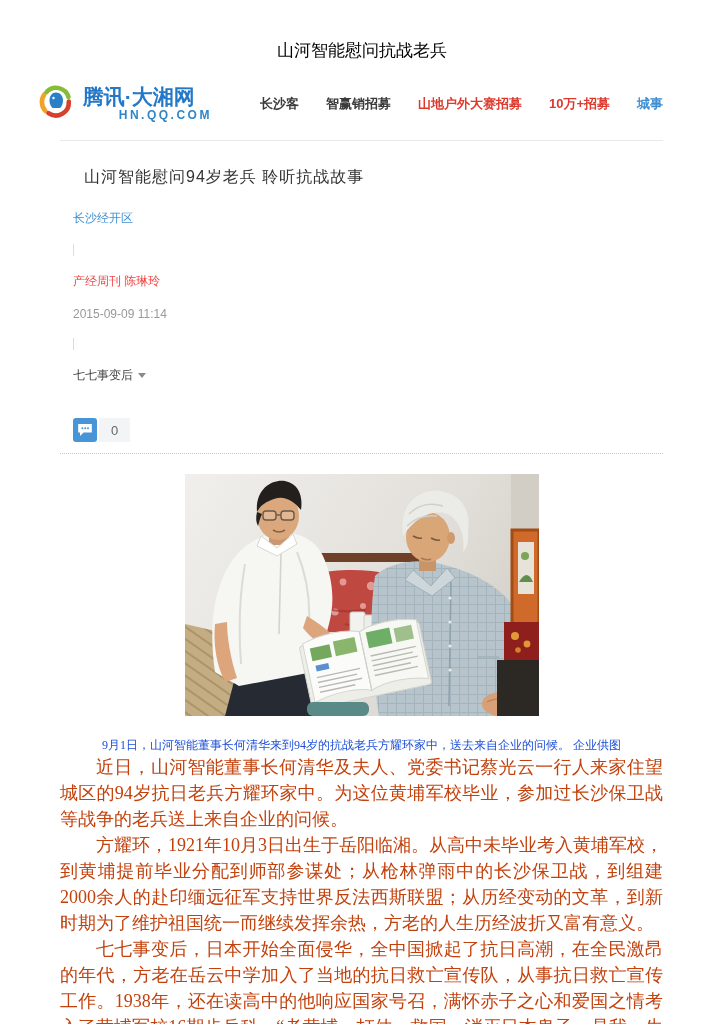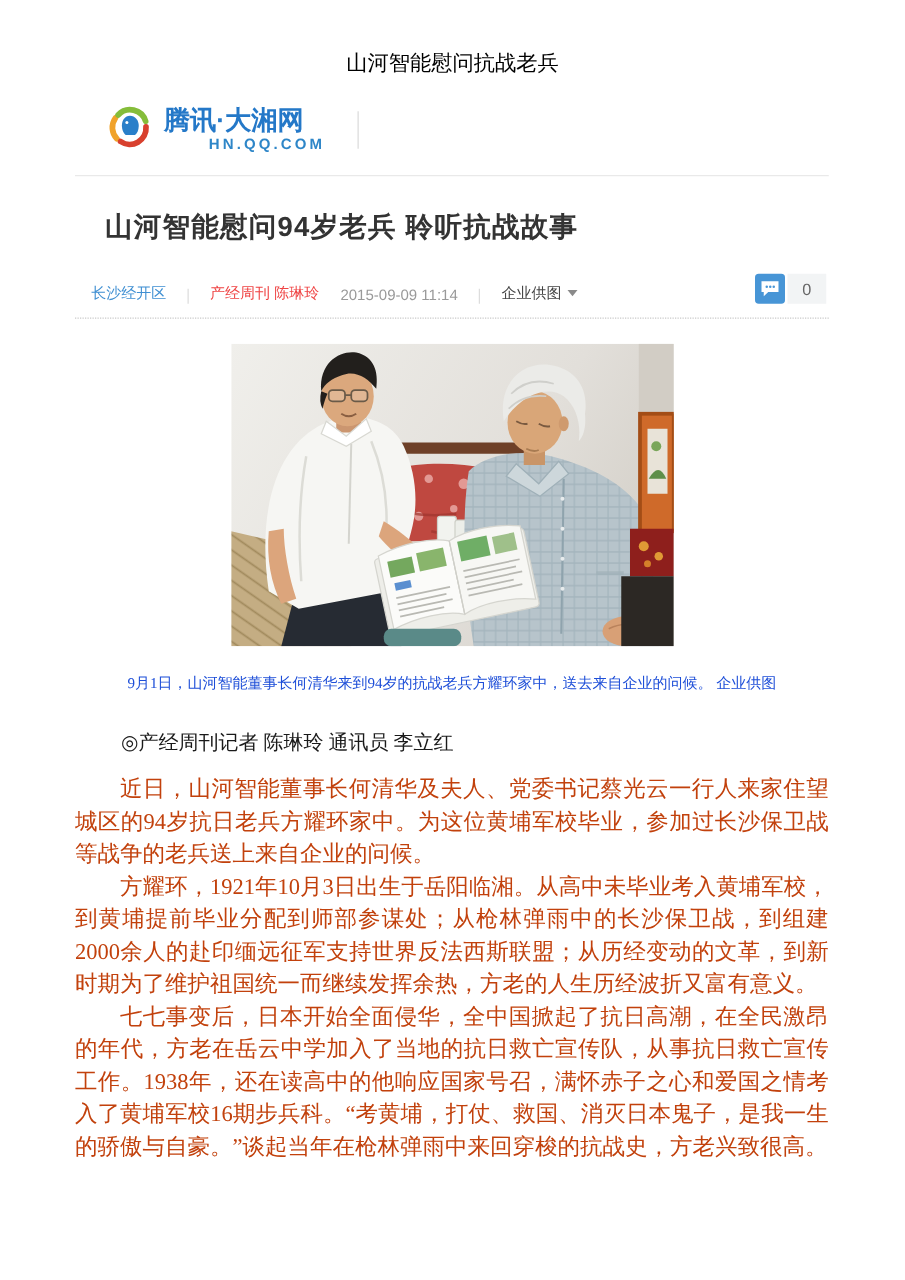--- a/index.html
+++ b/index.html
@@ -6,41 +6,41 @@
   .page{
     width:724px;height:1024px;background:#ffffff;position:relative;overflow:hidden;
     font-family:"Liberation Serif","DejaVu Serif",serif;color:#1a1a1a;
   }
   .doc-title{
     padding-top:39px;text-align:center;font-size:17px;color:#000;
     font-family:"Liberation Serif","DejaVu Serif",serif;
   }
   .column{width:603px;margin:0 0 0 60px;}
   
-  .site-header{display:flex;align-items:center;margin-top:16px;height:52px;padding-left:24px;}
+  .site-header{display:flex;align-items:center;margin-top:16px;height:52px;padding-left:24px;justify-content:flex-end;}
   .logo{display:flex;align-items:center;gap:7px;cursor:pointer;}
   .logo-text{display:flex;flex-direction:column;line-height:1.05;}
   .brand{font-family:"Liberation Sans","DejaVu Sans",sans-serif;font-weight:bold;font-size:21px;color:#2478c8;}
   .domain{font-family:"Liberation Sans","DejaVu Sans",sans-serif;font-weight:bold;font-size:12px;letter-spacing:2.5px;color:#2e86c8;margin-top:1px;padding-left:36px;}
   .vdiv{width:1px;height:30px;background:#dcdcdc;margin:0 22px 0 26px;}
   .nav{display:flex;gap:27px;font-family:"Liberation Sans","DejaVu Sans",sans-serif;font-size:13px;font-weight:bold;white-space:nowrap;}
   .nav a{text-decoration:none;cursor:pointer;}
   .c-dark{color:#3a3a3a;}
   .c-red{color:#dd3a2e;}
   .c-blue{color:#3f8fd2;}
   .header-rule{border:none;border-top:1px solid #e9e9e9;margin:10px 0 0 0;}
   
   h1.article-title{
-    font-family:"Liberation Sans","DejaVu Sans",sans-serif;font-size:22px;font-weight:bold;
+    font-family:"Liberation Sans","DejaVu Sans",sans-serif;font-size:16px;font-weight:normal;
     color:#333;margin:26px 0 0 24px;letter-spacing:1px;
   }
   .meta-row{
-    display:flex;align-items:flex-end;gap:17px;margin-top:17px;padding:5px 2px 11px 13px;
+    display:flex;align-items:flex-start;gap:17px;margin-top:17px;padding:5px 2px 11px 13px;
     border-bottom:1px dotted #c9c9c9;
-    font-family:"Liberation Sans","DejaVu Sans",sans-serif;font-size:12px;color:#999;
+    font-family:"Liberation Sans","DejaVu Sans",sans-serif;font-size:12px;color:#999;flex-direction:column;
   }
   .meta-source{color:#3f8fd2;text-decoration:none;cursor:pointer;}
   .meta-sep{width:1px;height:12px;background:#ddd;}
   .meta-author{color:#ef4444;}
   .meta-time{color:#999;}
   .share{color:#444;display:flex;align-items:center;gap:5px;cursor:pointer;}
   .caret{width:0;height:0;border-left:4px solid transparent;border-right:4px solid transparent;border-top:5px solid #8a8a8a;}
   .spacer{flex:1;}
   .comment-widget{display:flex;align-items:center;}
   .comment-icon{width:24px;height:24px;background:#4795d6;border-radius:3px;display:flex;align-items:center;justify-content:center;cursor:pointer;}
@@ -72,33 +72,40 @@
             <path d="M20,10.5 c-4,0 -6.5,3.5 -6.5,8 c0,3.5 1.5,6 3,7.5 l7.5,0 c1.7-1.5 3-4 3-7.5 c0-4.5 -3-8 -7-8 z" fill="#2a7fc9"></path>
             <circle cx="17.5" cy="16" r="1.2" fill="#fff"></circle>
           </svg>
         </span>
         <span class="logo-text">
           <span class="brand">腾讯·大湘网</span>
           <span class="domain">HN.QQ.COM</span>
         </span>
       </div>
       <div class="vdiv"></div>
+      <nav class="nav">
+        <a class="c-dark">长沙客</a>
+        <a class="c-dark">智赢销招募</a>
+        <a class="c-red">山地户外大赛招募</a>
+        <a class="c-red">10万+招募</a>
+        <a class="c-blue">城事</a>
+      </nav>
     </header>
     <hr class="header-rule">
 
     <h1 class="article-title">山河智能慰问94岁老兵 聆听抗战故事</h1>
 
     <div class="meta-row">
       <a class="meta-source">长沙经开区</a>
       <span class="meta-sep"></span>
       <span class="meta-author">产经周刊 陈琳玲</span>
       <span class="meta-time">2015-09-09 11:14</span>
       <span class="meta-sep"></span>
       <span class="share">
-        <span>企业供图</span>
+        <span>七七事变后</span>
         <span class="caret"></span>
       </span>
       <span class="spacer"></span>
       <span class="comment-widget">
         <span class="comment-icon">
           <svg width="16" height="14" viewBox="0 0 16 14">
             <path d="M1.2,1 h13.6 v8.6 h-8.2 l-3.6,3.4 v-3.4 h-1.8 z" fill="#ffffff"></path>
             <circle cx="5.4" cy="5.3" r="1" fill="#4795d6"></circle>
             <circle cx="8.2" cy="5.3" r="1" fill="#4795d6"></circle>
             <circle cx="11" cy="5.3" r="1" fill="#4795d6"></circle>
@@ -222,19 +229,18 @@
         <circle cx="340" cy="82" r="4" fill="#7aa65a"></circle>
         <rect x="319" y="148" width="35" height="38" fill="#8e1f1c"></rect>
         <circle cx="330" cy="162" r="4" fill="#e09a35"></circle>
         <circle cx="342" cy="170" r="3.4" fill="#e09a35"></circle>
         <circle cx="333" cy="176" r="2.8" fill="#d4802a"></circle>
         <rect x="312" y="186" width="42" height="56" fill="#2c2824"></rect>
       </svg>
       <figcaption>9月1日，山河智能董事长何清华来到94岁的抗战老兵方耀环家中，送去来自企业的问候。 企业供图</figcaption>
     </figure>
 
-    <p class="byline">◎产经周刊记者 陈琳玲 通讯员 李立红</p>
     <p class="body-para">近日，山河智能董事长何清华及夫人、党委书记蔡光云一行人来家住望城区的94岁抗日老兵方耀环家中。为这位黄埔军校毕业，参加过长沙保卫战等战争的老兵送上来自企业的问候。</p>
     <p class="body-para">方耀环，1921年10月3日出生于岳阳临湘。从高中未毕业考入黄埔军校，到黄埔提前毕业分配到师部参谋处；从枪林弹雨中的长沙保卫战，到组建2000余人的赴印缅远征军支持世界反法西斯联盟；从历经变动的文革，到新时期为了维护祖国统一而继续发挥余热，方老的人生历经波折又富有意义。</p>
     <p class="body-para">七七事变后，日本开始全面侵华，全中国掀起了抗日高潮，在全民激昂的年代，方老在岳云中学加入了当地的抗日救亡宣传队，从事抗日救亡宣传工作。1938年，还在读高中的他响应国家号召，满怀赤子之心和爱国之情考入了黄埔军校16期步兵科。“考黄埔，打仗、救国、消灭日本鬼子，是我一生的骄傲与自豪。”谈起当年在枪林弹雨中来回穿梭的抗战史，方老兴致很高。</p>
 
   </div>
 </div>
 
 </body></html>

